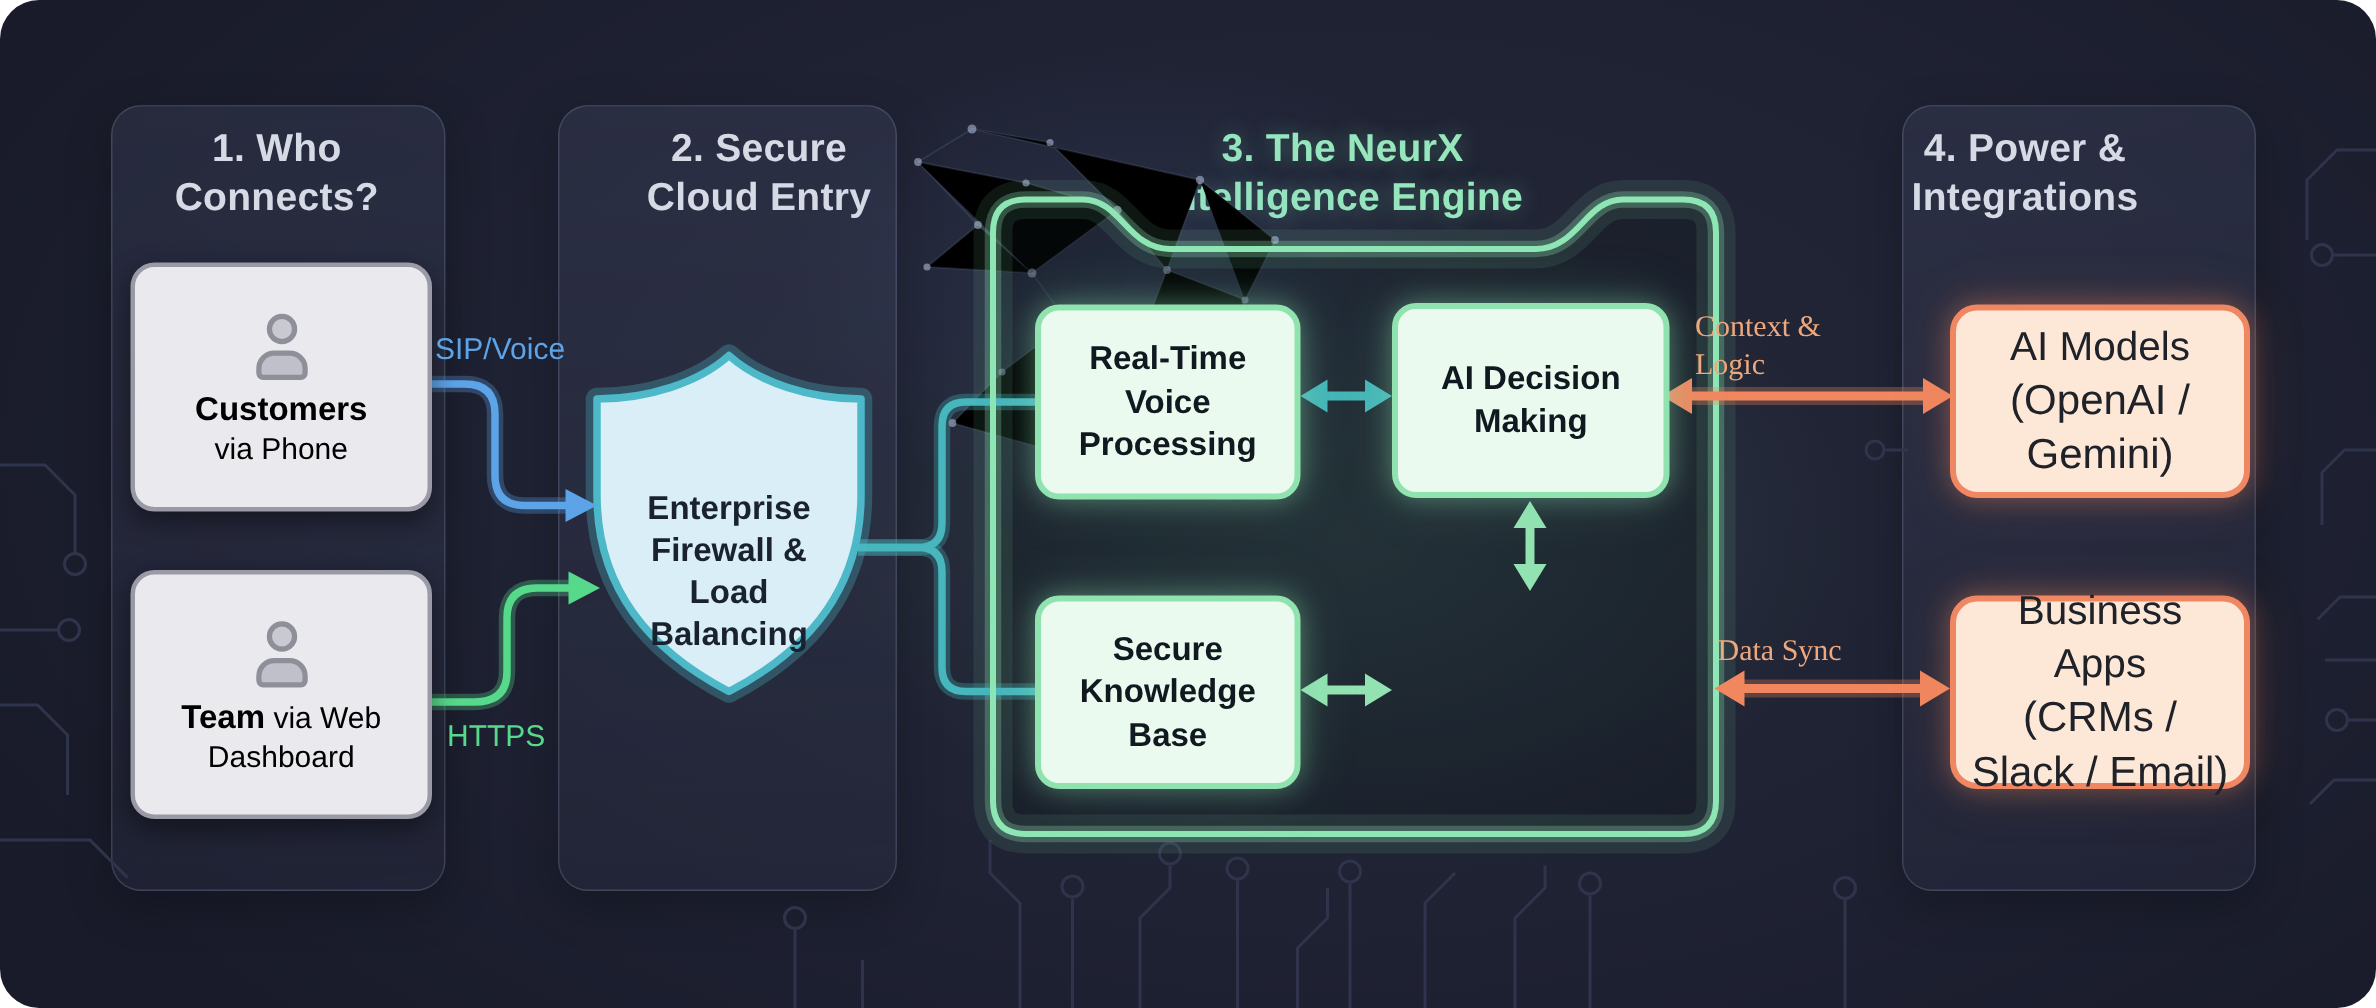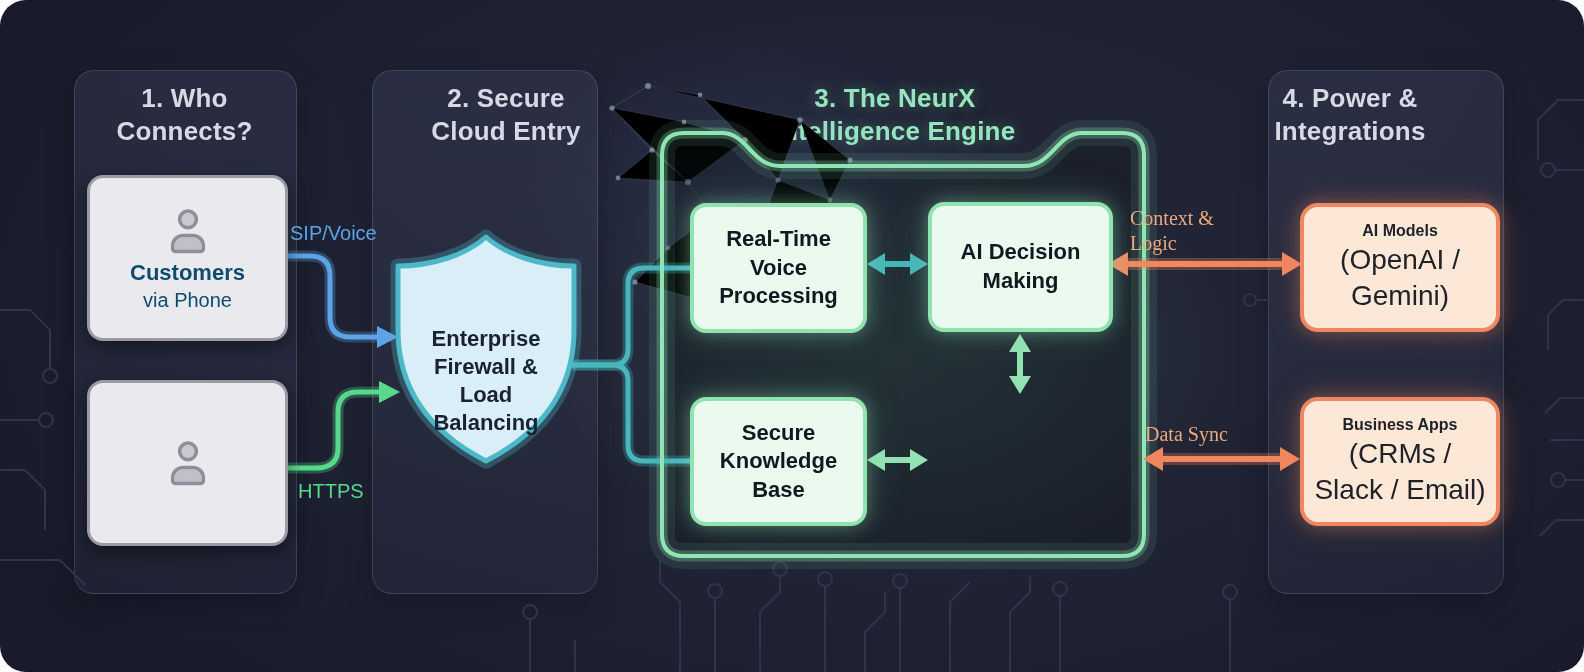--- a/index.html
+++ b/index.html
@@ -18,37 +18,37 @@
   }
   .panel-title{
     position:absolute;top:82px;text-align:center;font-size:26px;font-weight:bold;
     color:#d6dae5;line-height:1.28;letter-spacing:0.2px;
   }
   .panel-title.mint{color:#96e7bd;text-shadow:0 0 14px rgba(120,220,170,0.35);}
   .svg-layer{position:absolute;left:0;top:0;z-index:2;}
   .node{position:absolute;z-index:3;display:flex;flex-direction:column;align-items:center;justify-content:center;text-align:center;}
   .card{
     background:#eaeaee;border:3px solid #9a9aa6;border-radius:16px;
-    box-shadow:0 6px 18px rgba(0,0,0,0.45);color:#0c4a6e;
+    box-shadow:0 6px 18px rgba(0,0,0,0.45);color:#000000;
   }
   .card .name{font-size:22px;font-weight:bold;line-height:1.3;}
   .card .detail{font-size:20px;line-height:1.3;}
   .card .wrapline{width:168px;font-size:20px;line-height:1.3;}
   .card .wrapline b{font-size:22px;}
   .engine-box{
     background:#eafaee;border:4px solid #90e2ae;border-radius:16px;
     box-shadow:0 0 18px rgba(140,228,178,0.40), 0 0 42px rgba(140,228,178,0.15);
     font-size:22px;font-weight:bold;color:#101820;line-height:1.3;padding:0 12px;box-sizing:border-box;
   }
   .peach-box{
     background:#fde8d7;border:4px solid #ef8763;border-radius:18px;
     box-shadow:0 0 18px rgba(240,135,95,0.40), 0 0 40px rgba(240,135,95,0.15);
     color:#20222a;padding:0 10px;box-sizing:border-box;
   }
-  .peach-box .title{font-size:16px;font-weight:bold;line-height:1.3;}
+  .peach-box .title{font-size:27px;font-weight:normal;line-height:1.3;}
   .peach-box .subtitle{font-size:28px;line-height:1.3;}
   .shield-label{
     position:absolute;z-index:3;width:134px;text-align:center;
     font-size:22px;font-weight:bold;color:#19222e;line-height:1.27;margin-top:35px;
   }
   .edge-label{position:absolute;z-index:3;font-size:20px;line-height:1.25;}
   .edge-label.blue{color:#5ca3e8;}
   .edge-label.green{color:#57d98c;}
   .edge-label.peach{color:#efa87e;text-align:left;font-family:Liberation Serif, serif;}
 </style>
@@ -234,20 +234,23 @@
     </svg>
     <div class="name">Customers</div>
     <div class="detail">via Phone</div>
   </div>
 
   <div class="node card" style="left:87px;top:380px;width:195px;height:160px;">
     <svg width="56" height="56" viewBox="0 0 24 24">
       <circle cx="12" cy="7" r="3.6" fill="#c9c9d2" stroke="#8f8f9a" stroke-width="1.5"></circle>
       <path d="M5.4,19.6 v-1.3 a4.4,4.4 0 0 1 4.4,-4.4 h4.4 a4.4,4.4 0 0 1 4.4,4.4 v1.3 a1.2,1.2 0 0 1 -1.2,1.2 h-10.8 a1.2,1.2 0 0 1 -1.2,-1.2 z" fill="#c0c0ca" stroke="#8f8f9a" stroke-width="1.5"></path>
     </svg>
+    <div class="wrapline">
+      <b>Team</b> <span>via Web Dashboard</span>
+    </div>
   </div>
 
   <div class="shield-label" style="left:419px;top:290px;">Enterprise Firewall &amp; Load Balancing</div>
 
   <div class="node engine-box" style="left:690px;top:203px;width:177px;height:130px;">
     <div>Real-Time Voice Processing</div>
   </div>
   <div class="node engine-box" style="left:928px;top:202px;width:185px;height:130px;">
     <div>AI Decision Making</div>
   </div>

